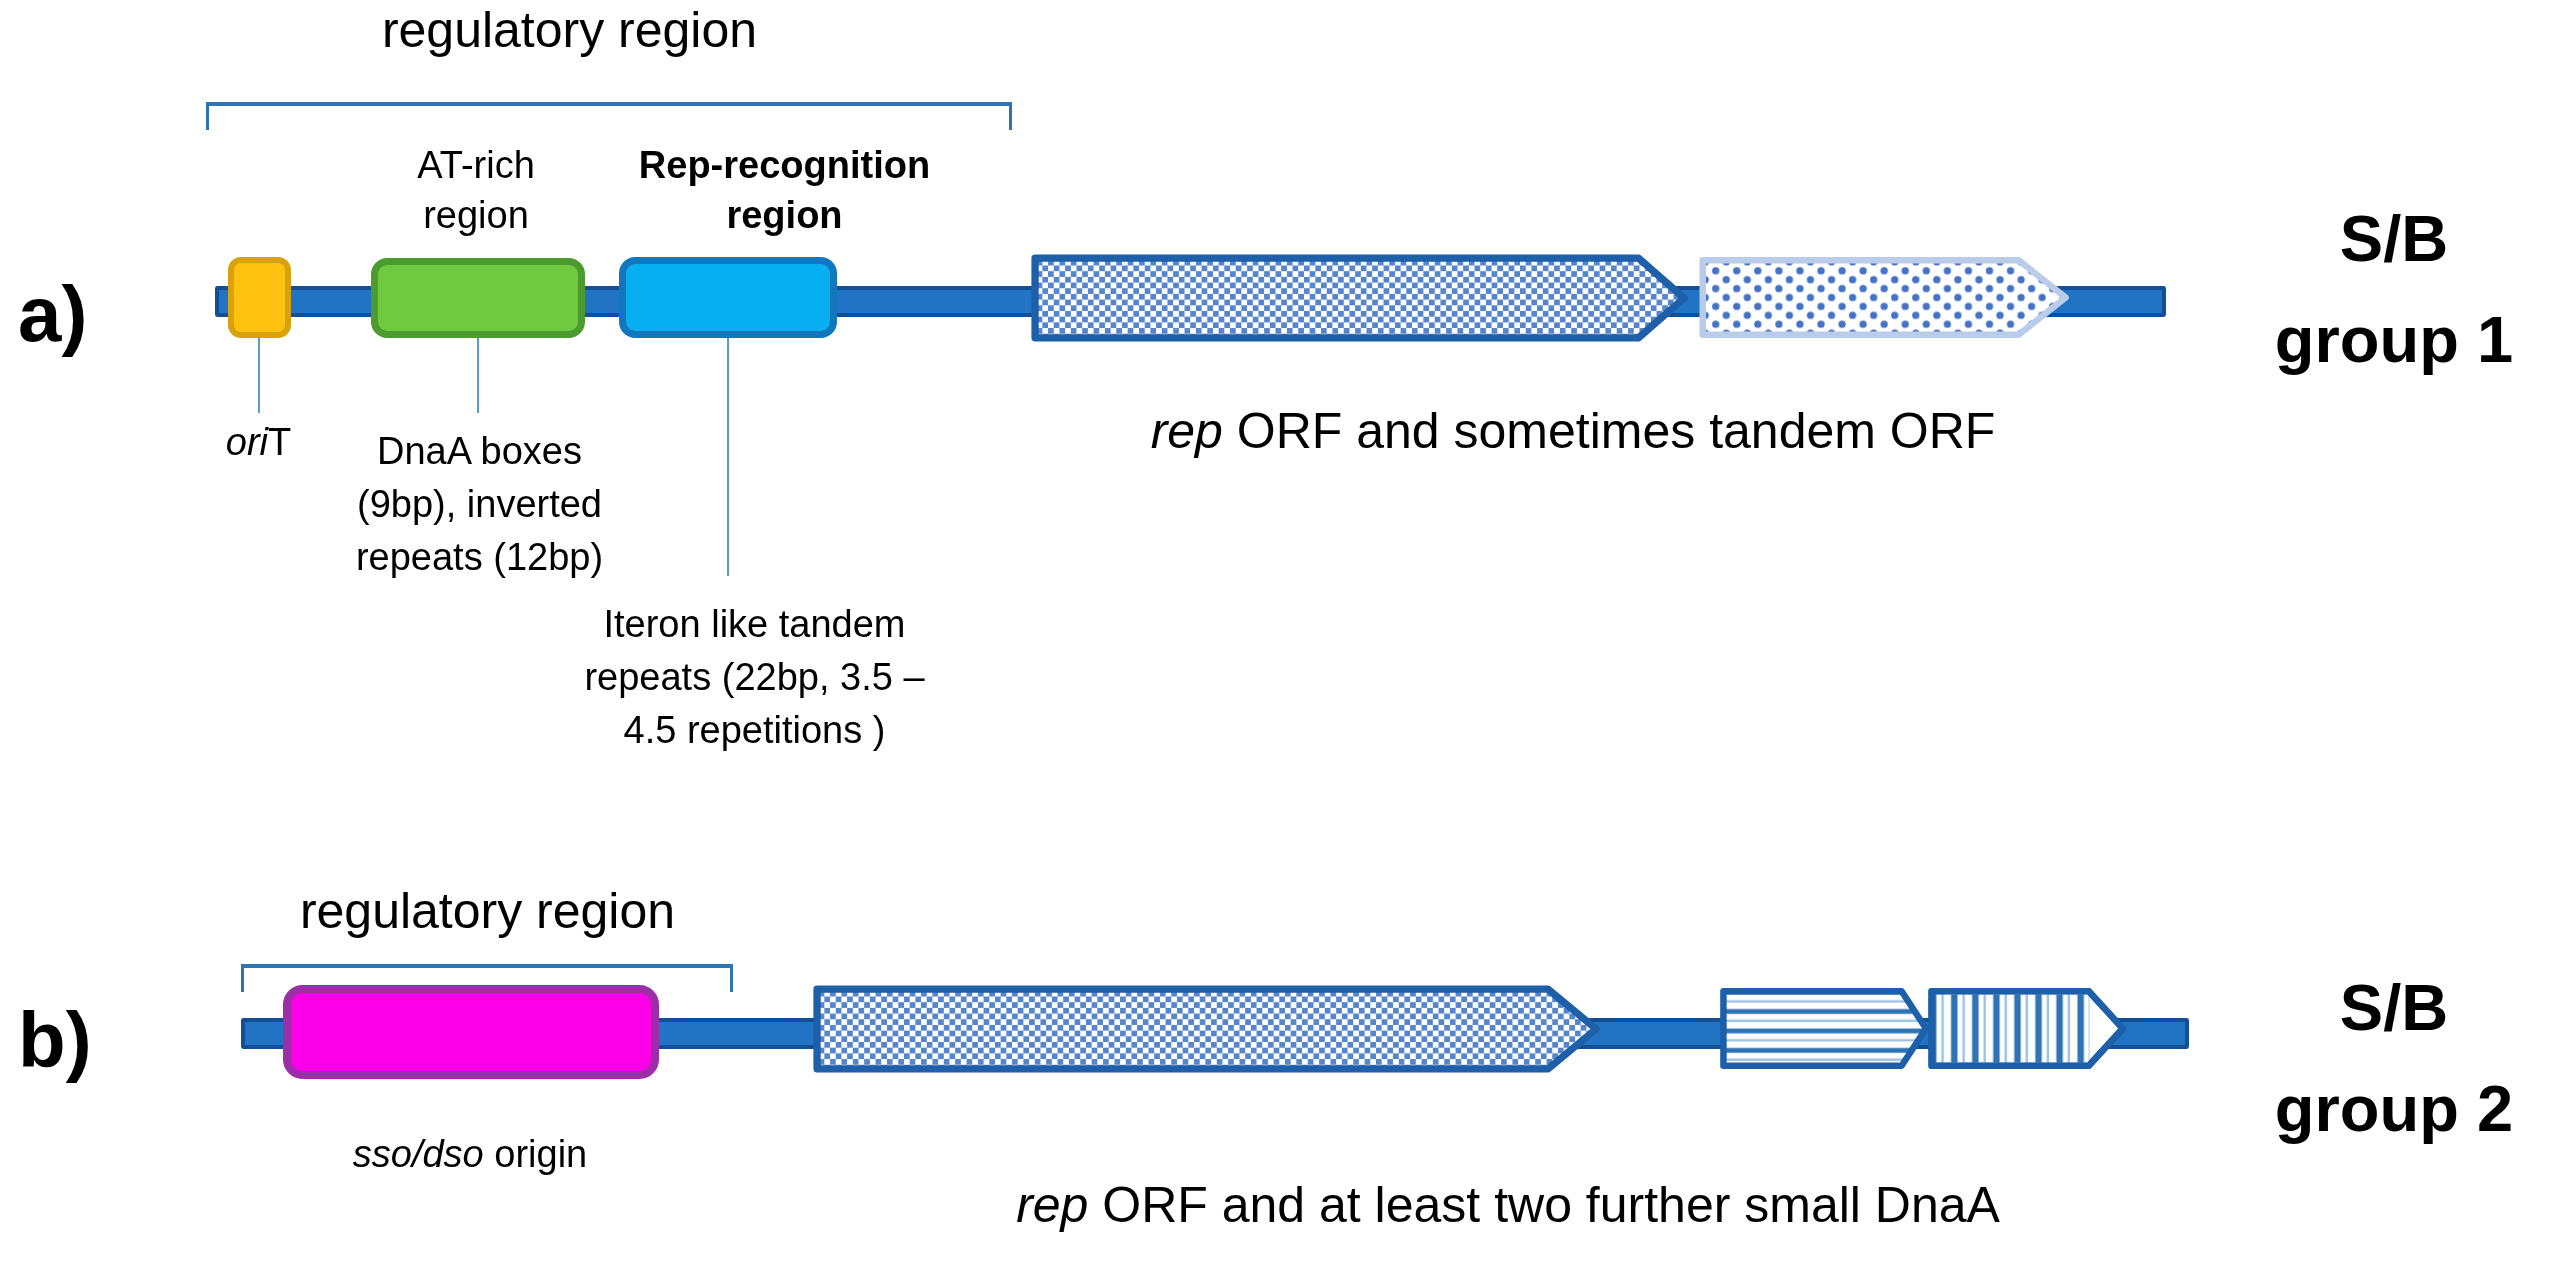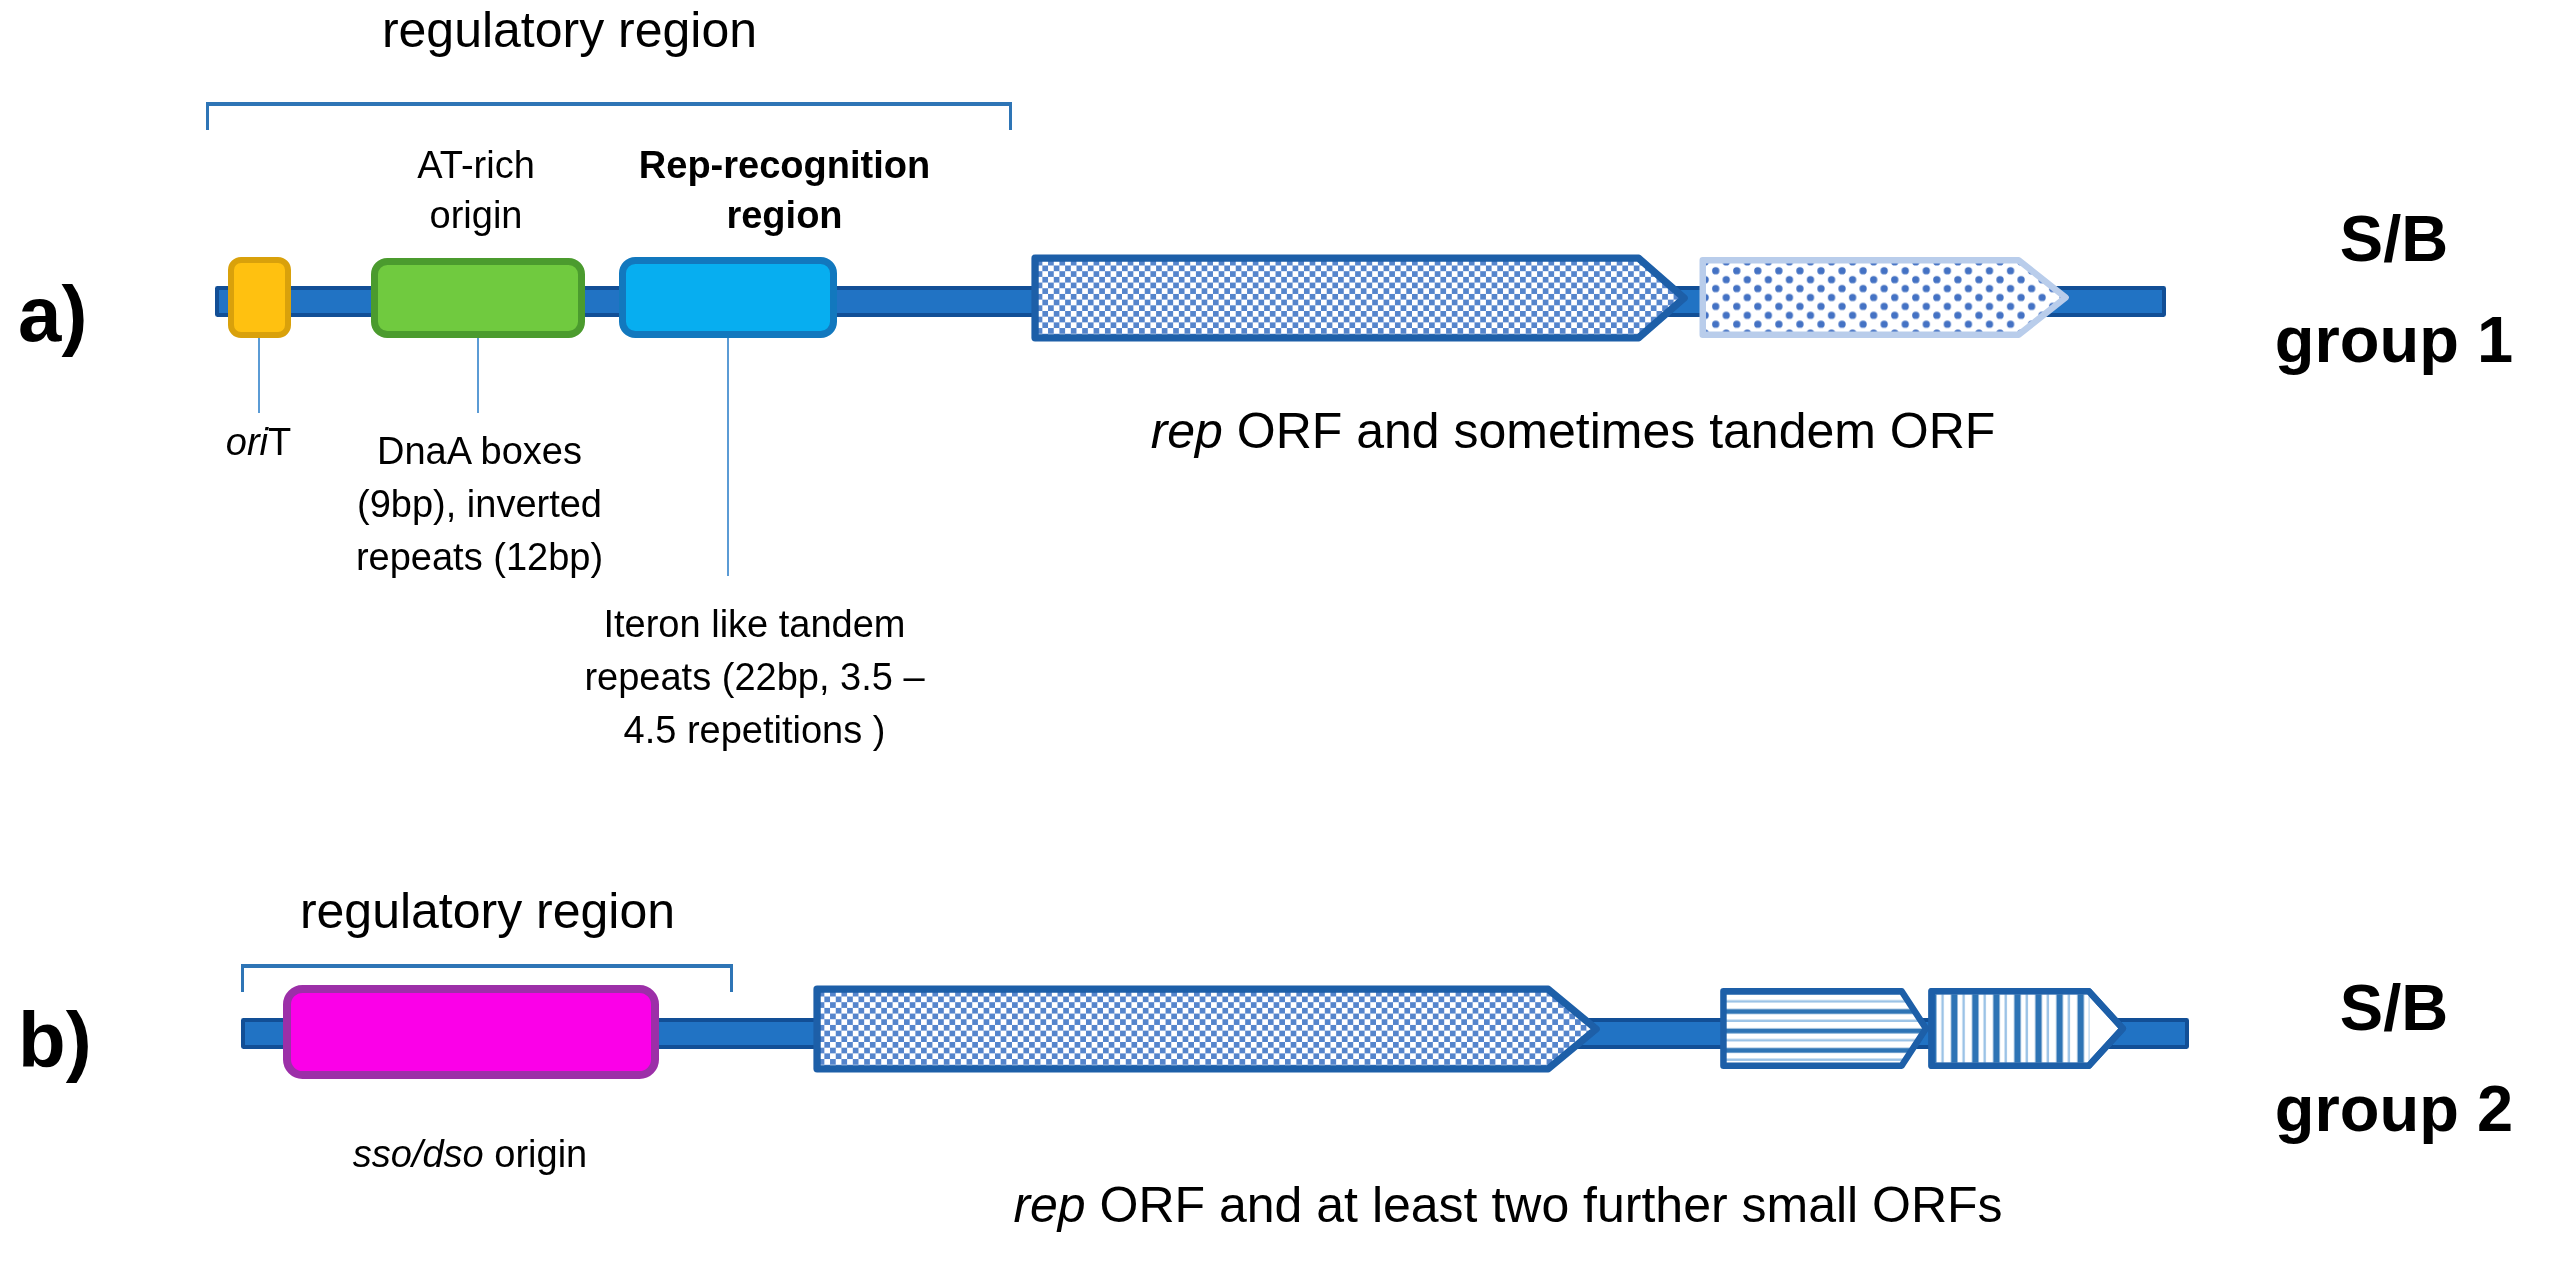--- a/index.html
+++ b/index.html
@@ -84,21 +84,21 @@
 
   <section>
 
     <div class="abs panel-letter" style="left:18px;top:275px;">a)</div>
 
     <div class="abs fig-title center" style="left:285px;top:1.6px;width:569px;">regulatory region</div>
 
     <div class="abs bracket" style="left:206px;top:102px;width:806px;"></div>
 
     <div class="abs sub-label center preline" style="left:350px;top:140px;width:252px;">AT-rich
-origin</div>
+region</div>
 
     <div class="abs sub-label center preline" style="left:614px;top:140px;width:341px;font-weight:bold;">Rep-recognition
 region</div>
 
     <div class="abs leader" style="left:258px;top:337px;height:76px;"></div>
     <div class="abs leader" style="left:477px;top:335px;height:78px;"></div>
     <div class="abs leader" style="left:727px;top:337px;height:239px;"></div>
 
     <div class="abs backbone" style="left:215px;top:286px;width:1951px;"></div>
 
@@ -151,20 +151,20 @@
     </svg>
 
     <svg class="abs" style="left:1928px;top:988px;" width="200" height="81" viewBox="0 0 246 100">
       <polygon points="4,4 198,4 240,50 198,96 4,96" fill="#ffffff" style="stroke:var(--arrow-border-dark)" stroke-width="8" stroke-linejoin="round"></polygon>
       <rect x="7" y="8" width="192" height="84" fill="url(#patVStripe)"></rect>
       <polygon points="4,4 198,4 240,50 198,96 4,96" fill="none" style="stroke:var(--arrow-border-dark)" stroke-width="8" stroke-linejoin="round"></polygon>
     </svg>
 
     <div class="abs under-label center" style="left:267px;top:1128px;width:406px;"><span class="italic">sso/dso</span><span> origin</span></div>
 
-    <div class="abs caption center" style="left:939px;top:1177px;width:1138px;"><span class="italic">rep</span><span> ORF and at least two further small ORFs</span></div>
+    <div class="abs caption center" style="left:939px;top:1177px;width:1138px;"><span class="italic">rep</span><span> ORF and at least two further small DnaA</span></div>
 
     <div class="abs group-label center preline" style="left:2211px;top:958px;width:366px;">S/B
 group 2</div>
   </section>
 
 </div>
 
 
 </body></html>

